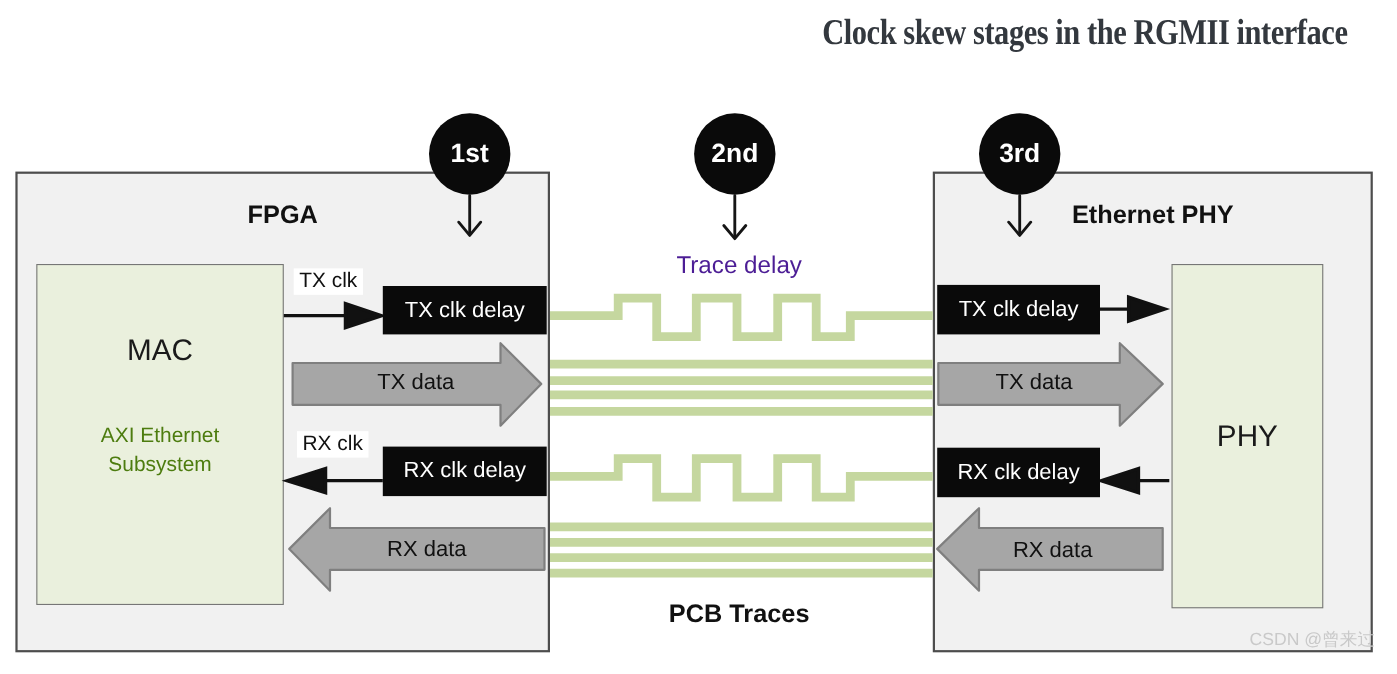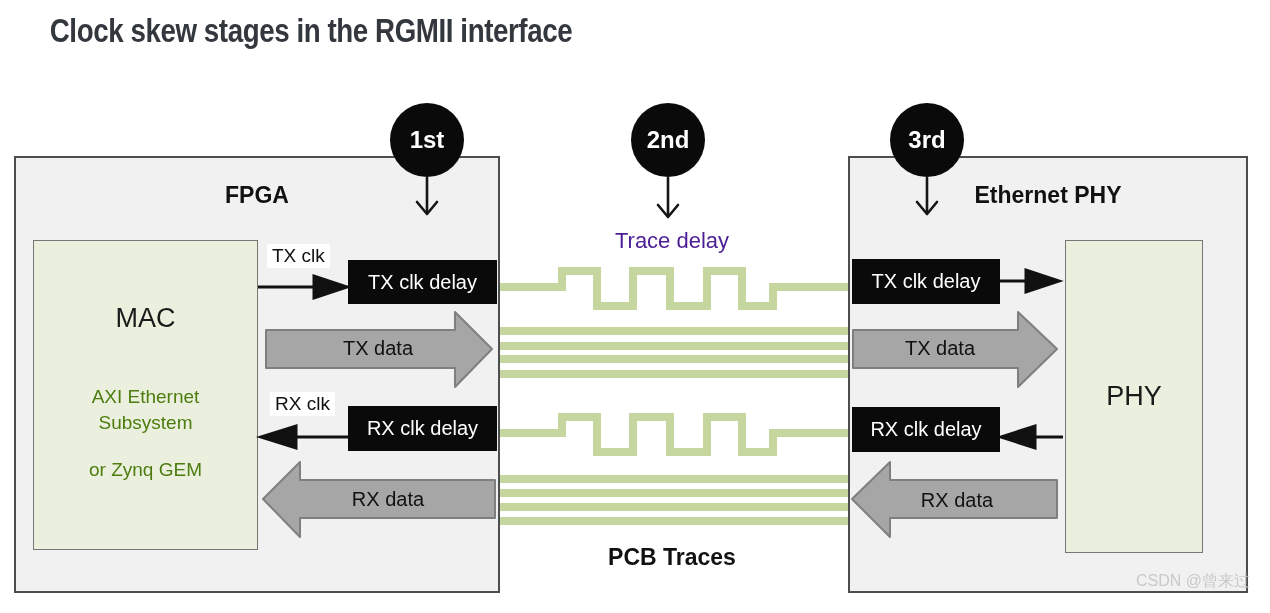--- a/index.html
+++ b/index.html
@@ -2,21 +2,21 @@
 <html><head>
 <meta charset="utf-8">
 <style>
   html,body{margin:0;padding:0;background:#ffffff;}
   .stage{
     position:relative;width:1270px;height:613px;background:#ffffff;
     font-family:"Liberation Sans",sans-serif;color:#1a1a1a;overflow:hidden;
   }
   .abs{position:absolute;}
   
-  .title{left:0;top:12px;width:1270px;display:flex;justify-content:flex-start;z-index:5;}
+  .title{left:0;top:12px;width:1270px;display:flex;justify-content:flex-end;z-index:5;font-family:Liberation Serif, serif;}
   .title span{
     display:inline-block;font-size:33px;font-weight:bold;color:#33383e;
     letter-spacing:-0.5px;transform:scaleX(.84);transform-origin:center;
     white-space:nowrap;
   }
   
   .big-box{background:#f1f1f1;border:2px solid #4d4d4d;box-sizing:border-box;z-index:1;}
   .fpga-box{left:14px;top:156px;width:486px;height:437px;}
   .ephy-box{left:848px;top:156px;width:400px;height:437px;}
   .big-label{z-index:3;font-size:23px;font-weight:bold;color:#111;text-align:center;}
@@ -62,21 +62,20 @@
   <div class="abs big-box fpga-box"></div>
   <div class="abs big-box ephy-box"></div>
   <div class="abs big-label" style="left:848px;top:182px;width:400px;">Ethernet PHY</div>
   <div class="abs big-label" style="left:14px;top:182px;width:486px;">FPGA</div>
 
   <div class="abs green-box mac-box"></div>
   <div class="abs green-box phy-chip"></div>
   <div class="abs mac-title">MAC</div>
   <div class="abs mac-line" style="top:386px;">AXI Ethernet</div>
   <div class="abs mac-line" style="top:412px;">Subsystem</div>
-  <div class="abs mac-line" style="top:459px;">or Zynq GEM</div>
   <div class="abs phy-title">PHY</div>
 
   <svg class="layer" width="1270" height="613" viewBox="0 0 1270 613">
 
     <g stroke="#c5d79f" stroke-width="8" fill="none">
       <polyline points="500,287 562,287 562,271 597,271 597,306 633,306 633,271 670,271 670,306 707,306 707,271 742,271 742,306 773,306 773,287 848,287"></polyline>
     </g>
     <g stroke="#c5d79f" stroke-width="8">
       <line x1="500" y1="331" x2="848" y2="331"></line>
       <line x1="500" y1="346" x2="848" y2="346"></line>

